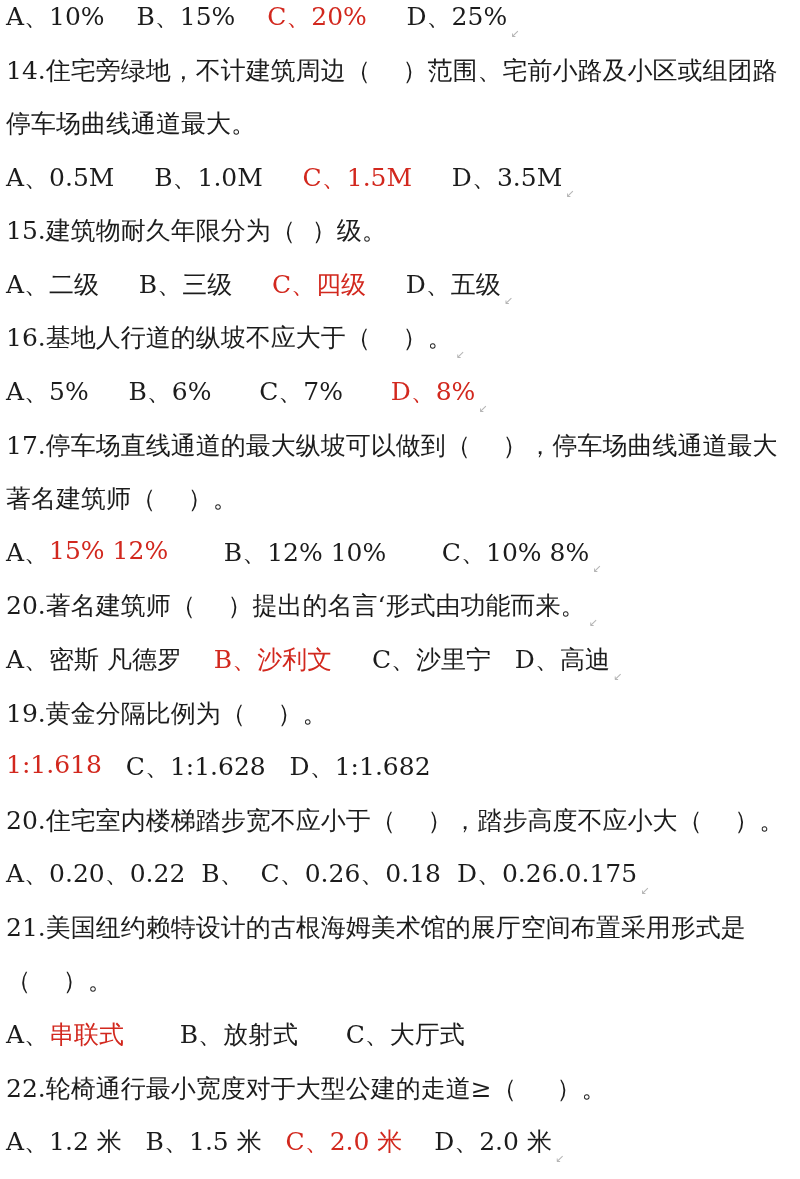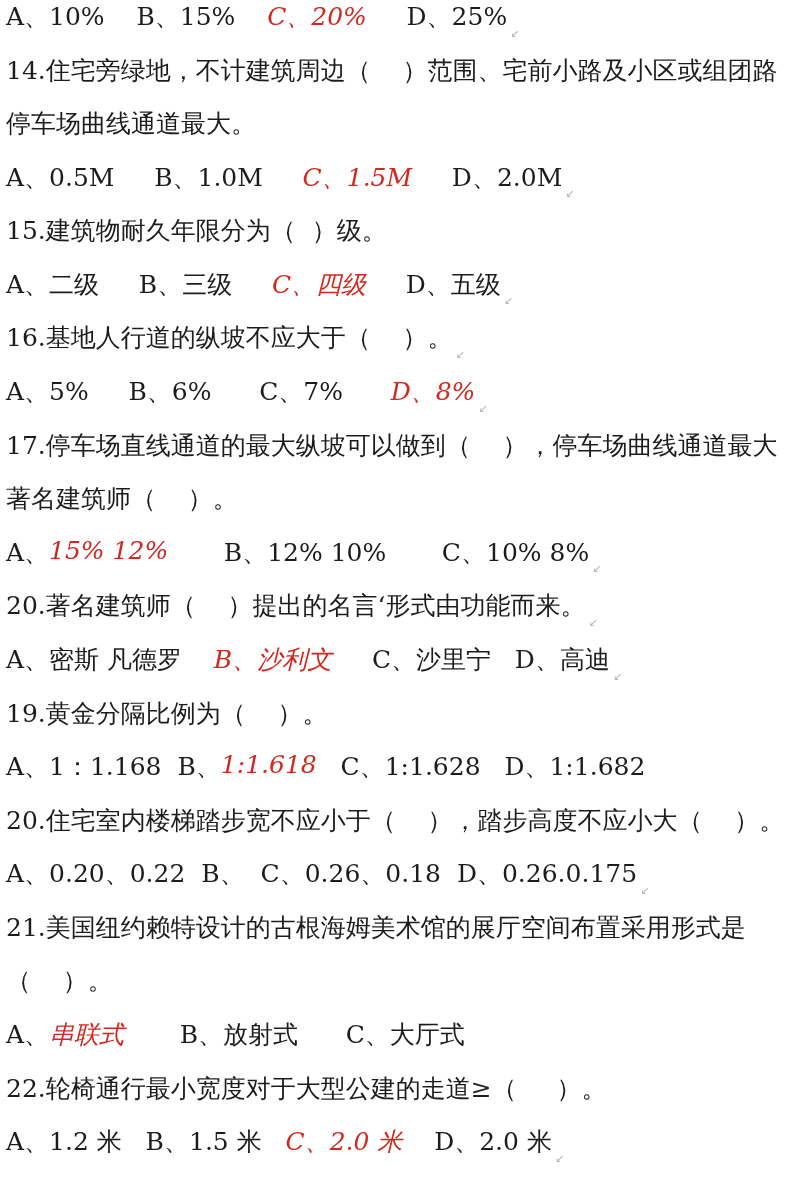--- a/index.html
+++ b/index.html
@@ -22,51 +22,50 @@
     height: 53.59px;
     display: flex;
     align-items: flex-start;
     white-space: pre;
   }
   .seg-plain {
     color: var(--text, #1c1c1c);
   }
   .seg-answer {
     color: var(--answer, #d2281e);
-    font-style: italic;
   }
   .mark {
     font-family: "DejaVu Sans", sans-serif;
     font-size: 11px;
     color: var(--mark, #b5b5b5);
     margin-left: 3px;
     align-self: flex-end;
     padding-bottom: 14px;
   }
 </style>
 </head>
 <body>
 
 <div class="page">
   <div id="lines-container">
       <div class="line"><span class="seg-plain">A、10%    B、15%    </span><span class="seg-answer">C、20%</span><span class="seg-plain">     D、25%</span><span class="mark">↙</span></div>
       <div class="line"><span class="seg-plain">14.住宅旁绿地，不计建筑周边（    ）范围、宅前小路及小区或组团路</span></div>
       <div class="line"><span class="seg-plain">停车场曲线通道最大。</span></div>
-      <div class="line"><span class="seg-plain">A、0.5M     B、1.0M     </span><span class="seg-answer">C、1.5M</span><span class="seg-plain">     D、2.0M</span><span class="mark">↙</span></div>
+      <div class="line"><span class="seg-plain">A、0.5M     B、1.0M     </span><span class="seg-answer">C、1.5M</span><span class="seg-plain">     D、3.5M</span><span class="mark">↙</span></div>
       <div class="line"><span class="seg-plain">15.建筑物耐久年限分为（  ）级。</span></div>
       <div class="line"><span class="seg-plain">A、二级     B、三级     </span><span class="seg-answer">C、四级</span><span class="seg-plain">     D、五级</span><span class="mark">↙</span></div>
       <div class="line"><span class="seg-plain">16.基地人行道的纵坡不应大于（    ）。</span><span class="mark">↙</span></div>
       <div class="line"><span class="seg-plain">A、5%     B、6%      C、7%      </span><span class="seg-answer">D、8%</span><span class="mark">↙</span></div>
       <div class="line"><span class="seg-plain">17.停车场直线通道的最大纵坡可以做到（    ），停车场曲线通道最大</span></div>
       <div class="line"><span class="seg-plain">著名建筑师（    ）。</span></div>
       <div class="line"><span class="seg-plain">A、</span><span class="seg-answer">15% 12%</span><span class="seg-plain">       B、12% 10%       C、10% 8%</span><span class="mark">↙</span></div>
       <div class="line"><span class="seg-plain">20.著名建筑师（    ）提出的名言‘形式由功能而来。</span><span class="mark">↙</span></div>
       <div class="line"><span class="seg-plain">A、密斯 凡德罗    </span><span class="seg-answer">B、沙利文</span><span class="seg-plain">     C、沙里宁   D、高迪</span><span class="mark">↙</span></div>
       <div class="line"><span class="seg-plain">19.黄金分隔比例为（    ）。</span></div>
-      <div class="line"><span class="seg-plain">A、1：1.168  B、</span><span class="seg-answer">1:1.618</span><span class="seg-plain">   C、1:1.628   D、1:1.682</span></div>
+      <div class="line"><span class="seg-answer">1:1.618</span><span class="seg-plain">   C、1:1.628   D、1:1.682</span></div>
       <div class="line"><span class="seg-plain">20.住宅室内楼梯踏步宽不应小于（    ），踏步高度不应小大（    ）。</span></div>
       <div class="line"><span class="seg-plain">A、0.20、0.22  B、</span><span class="seg-plain">  C、0.26、0.18  D、0.26.0.175</span><span class="mark">↙</span></div>
       <div class="line"><span class="seg-plain">21.美国纽约赖特设计的古根海姆美术馆的展厅空间布置采用形式是</span></div>
       <div class="line"><span class="seg-plain">（    ）。</span></div>
       <div class="line"><span class="seg-plain">A、</span><span class="seg-answer">串联式</span><span class="seg-plain">       B、放射式      C、大厅式</span></div>
       <div class="line"><span class="seg-plain">22.轮椅通行最小宽度对于大型公建的走道≥（     ）。</span></div>
       <div class="line"><span class="seg-plain">A、1.2 米   B、1.5 米   </span><span class="seg-answer">C、2.0 米</span><span class="seg-plain">    D、2.0 米</span><span class="mark">↙</span></div>
     </div>
 </div>
 

